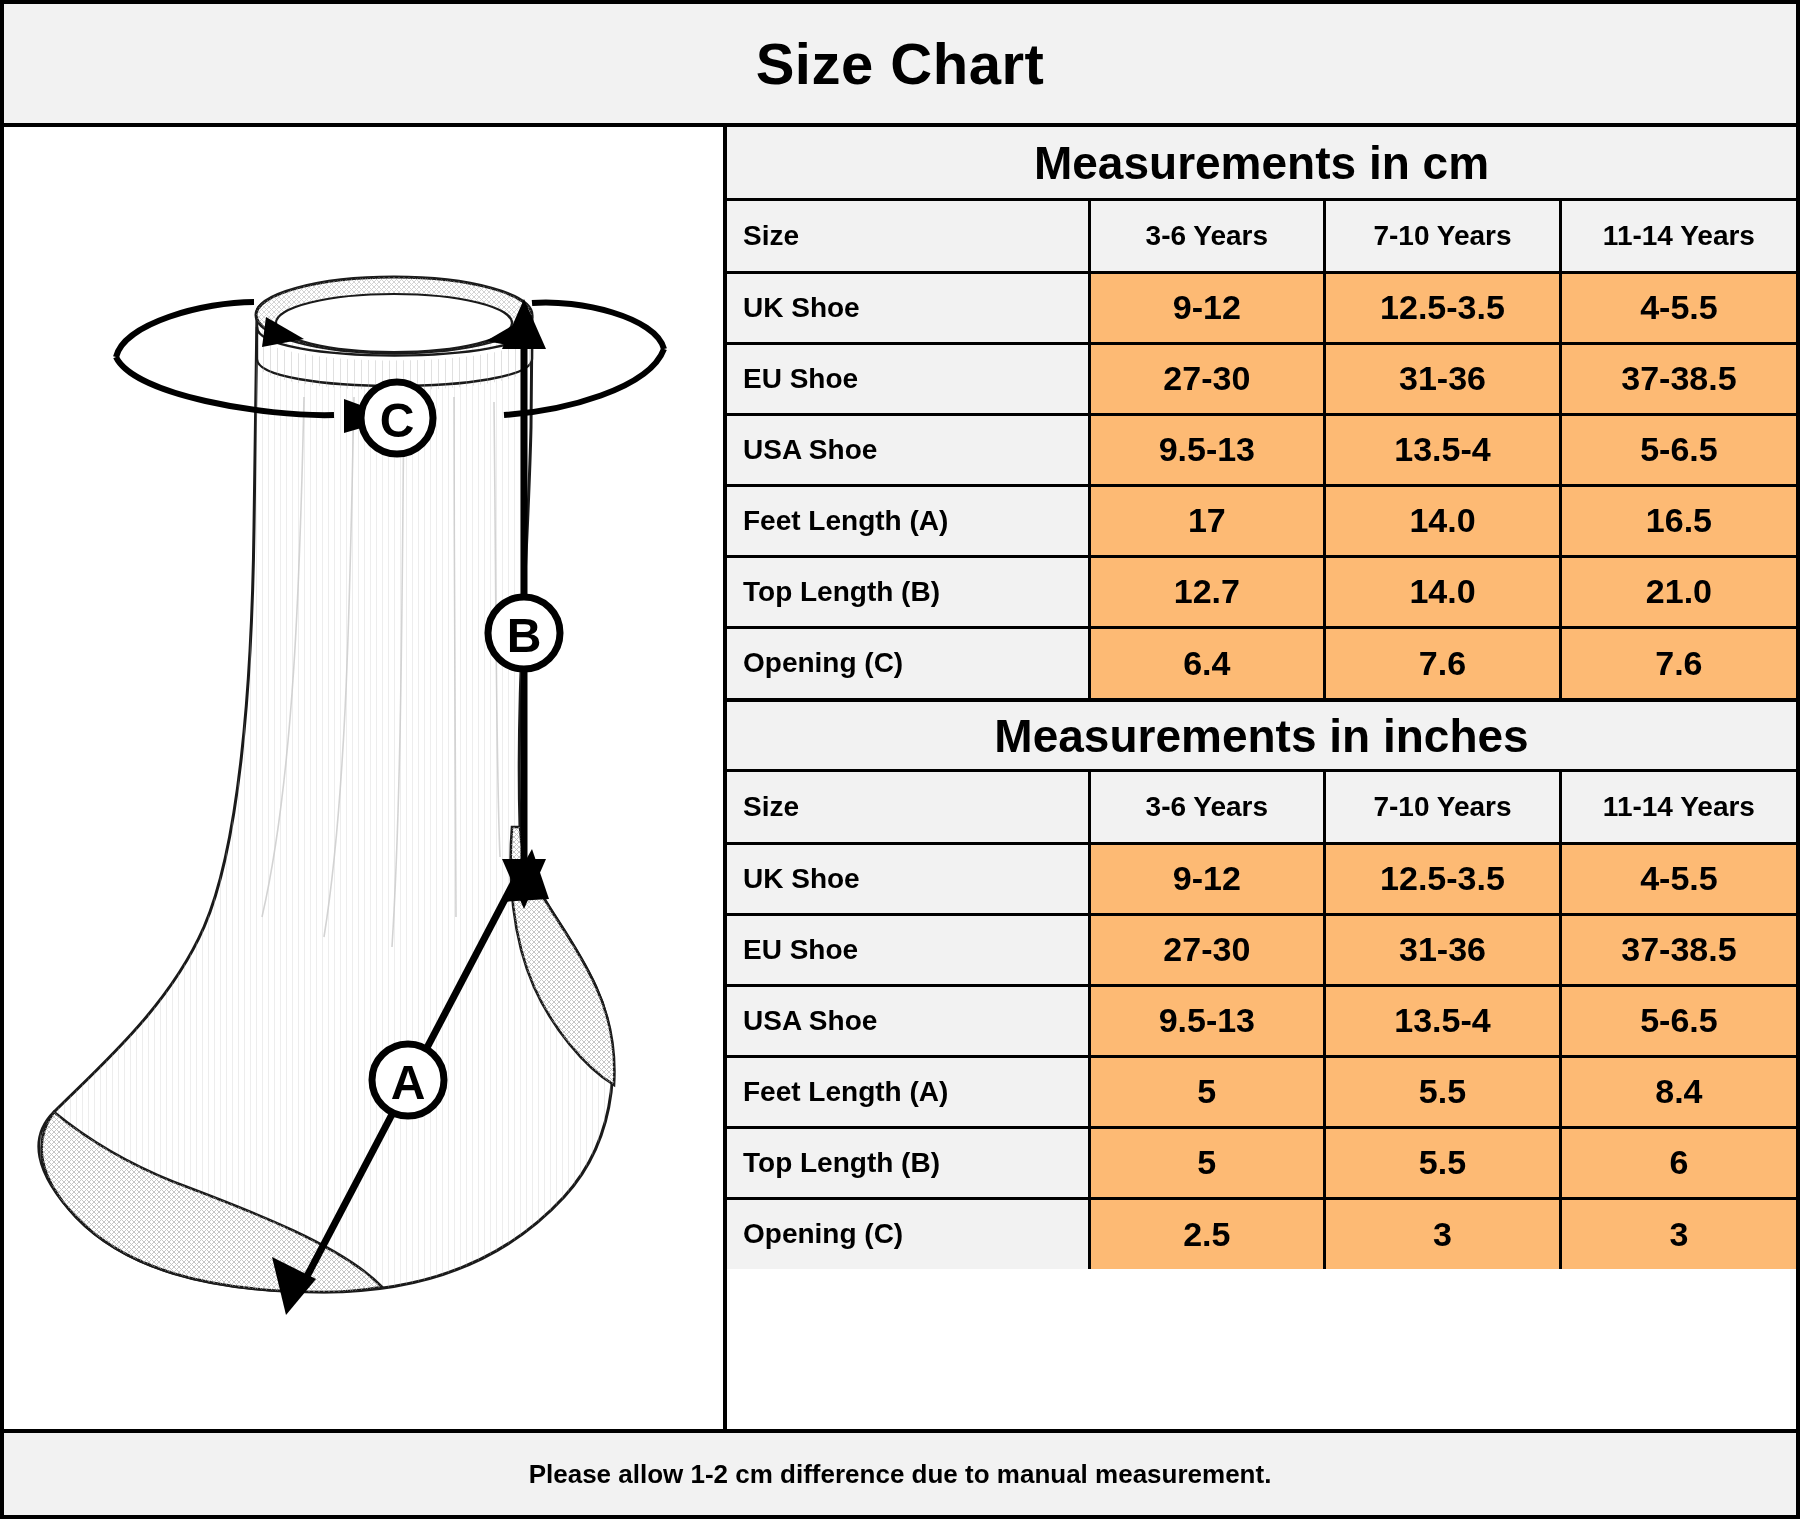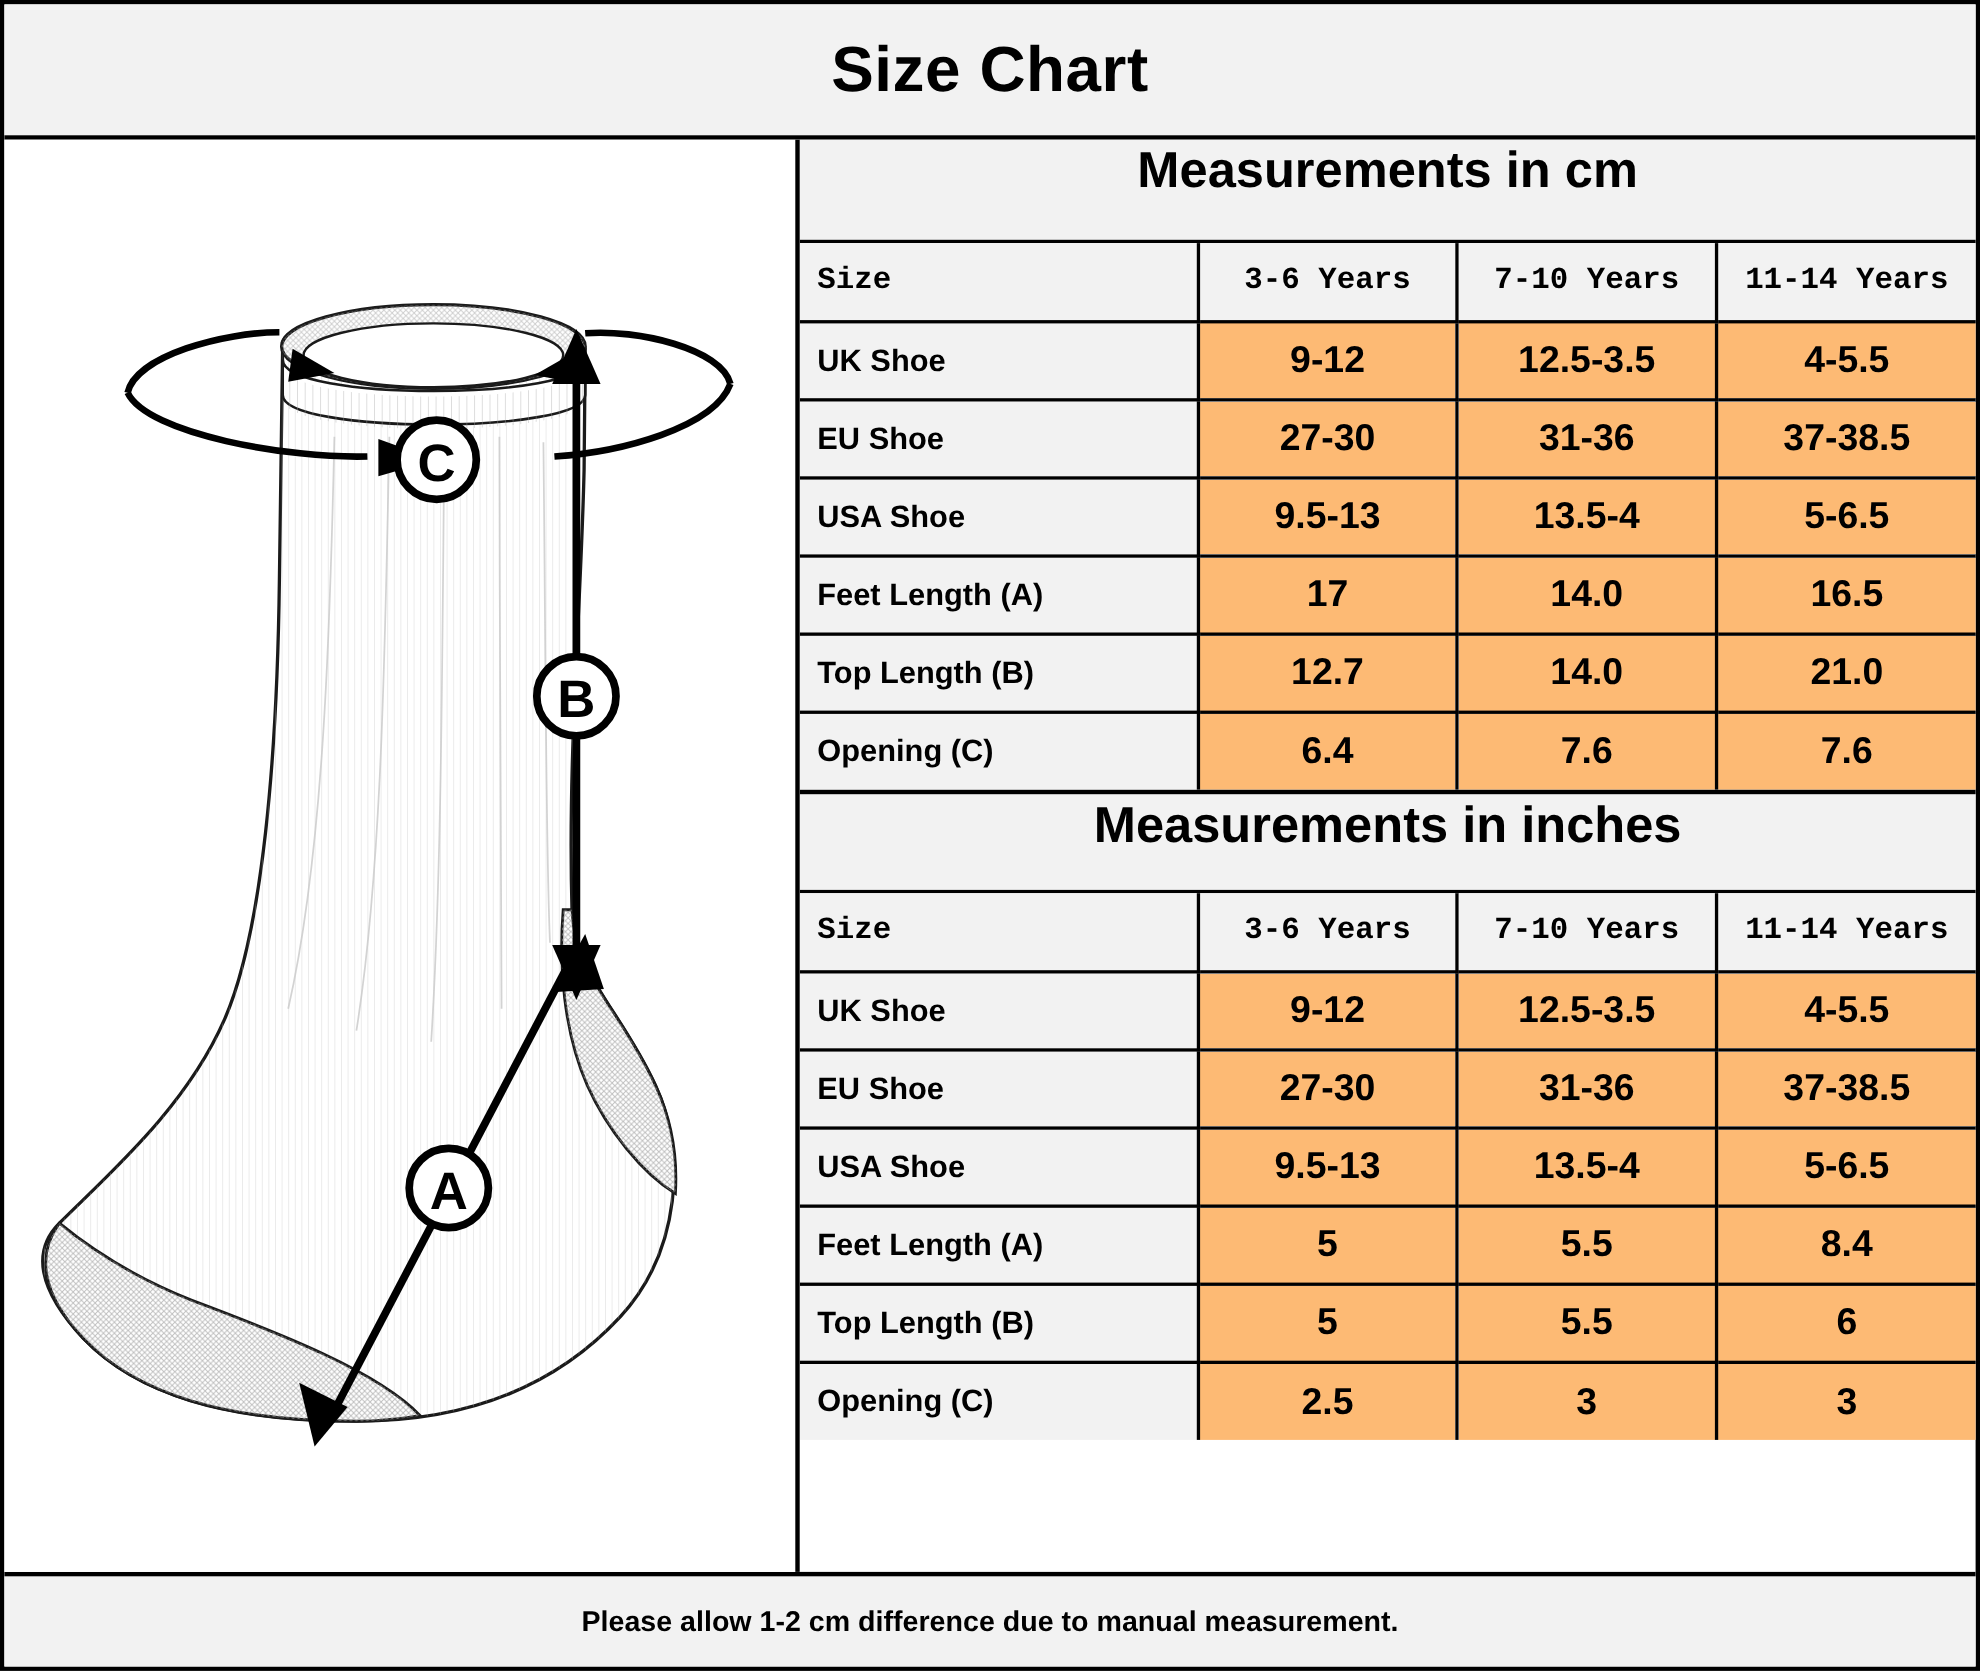--- a/index.html
+++ b/index.html
@@ -51,23 +51,23 @@
   .tables {
     flex: 1 1 auto;
     display: flex;
     flex-direction: column;
     min-width: 0;
   }
   .section-head {
     background: #f2f2f2;
     border-bottom: 3px solid #000000;
     display: flex;
-    align-items: flex-start;
+    align-items: center;
     justify-content: center;
-    height: 94px;
+    height: 74px;
     flex: none;
   }
   .section-head .section-title {
     font-size: 46px;
     font-weight: bold;
     color: #000;
   }
   table.sz {
     width: 100%;
     border-collapse: collapse;
@@ -88,21 +88,21 @@
     white-space: nowrap;
   }
   table.sz tr td:last-child { border-right: none; }
   table.sz tr:last-child td { border-bottom: none; }
   table.sz td.lbl {
     text-align: left;
     padding-left: 16px;
     width: 362px;
   }
   table.sz td.val-white { background: #fdba74; margin-left: 24px; }
-  table.sz td.hdr { background: #f2f2f2; font-family: Liberation Mono, monospace; }
+  table.sz td.hdr { background: #f2f2f2; }
   table.sz td.big { font-size: 34px; }
   
   .footer {
     height: 86px;
     flex: none;
     border-top: 4px solid #000000;
     background: #f2f2f2;
     display: flex;
     align-items: center;
     justify-content: center;

